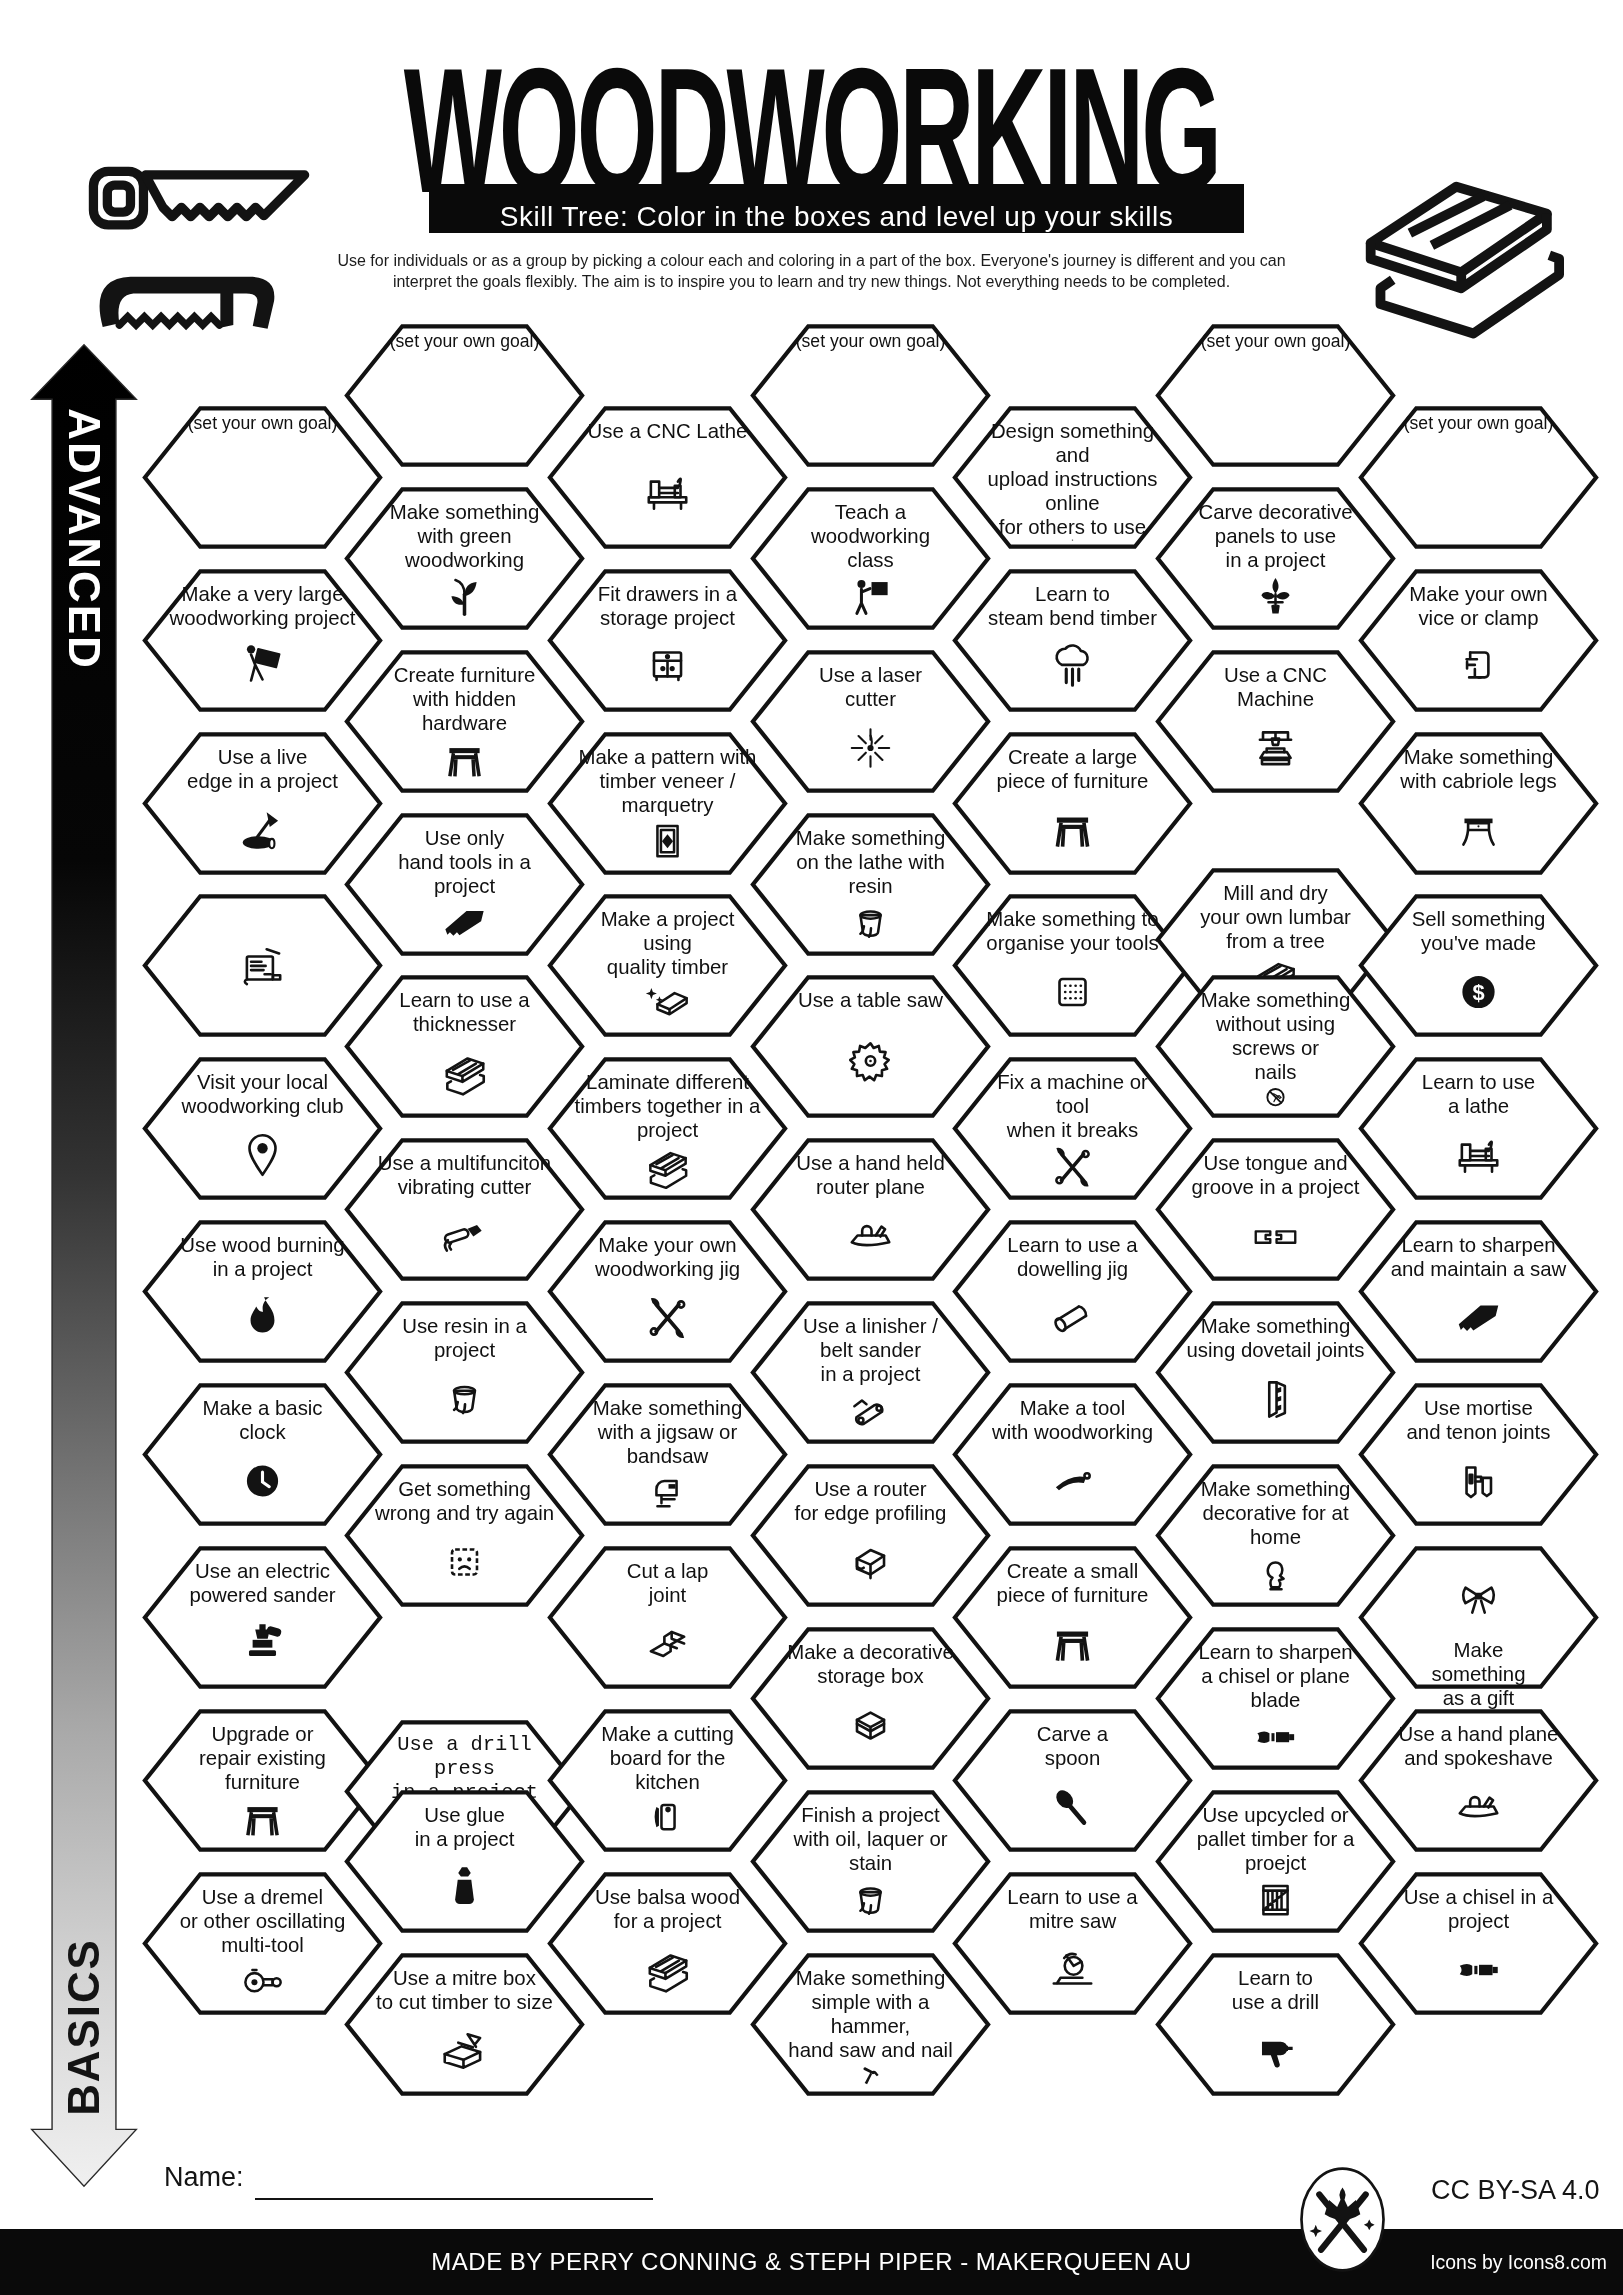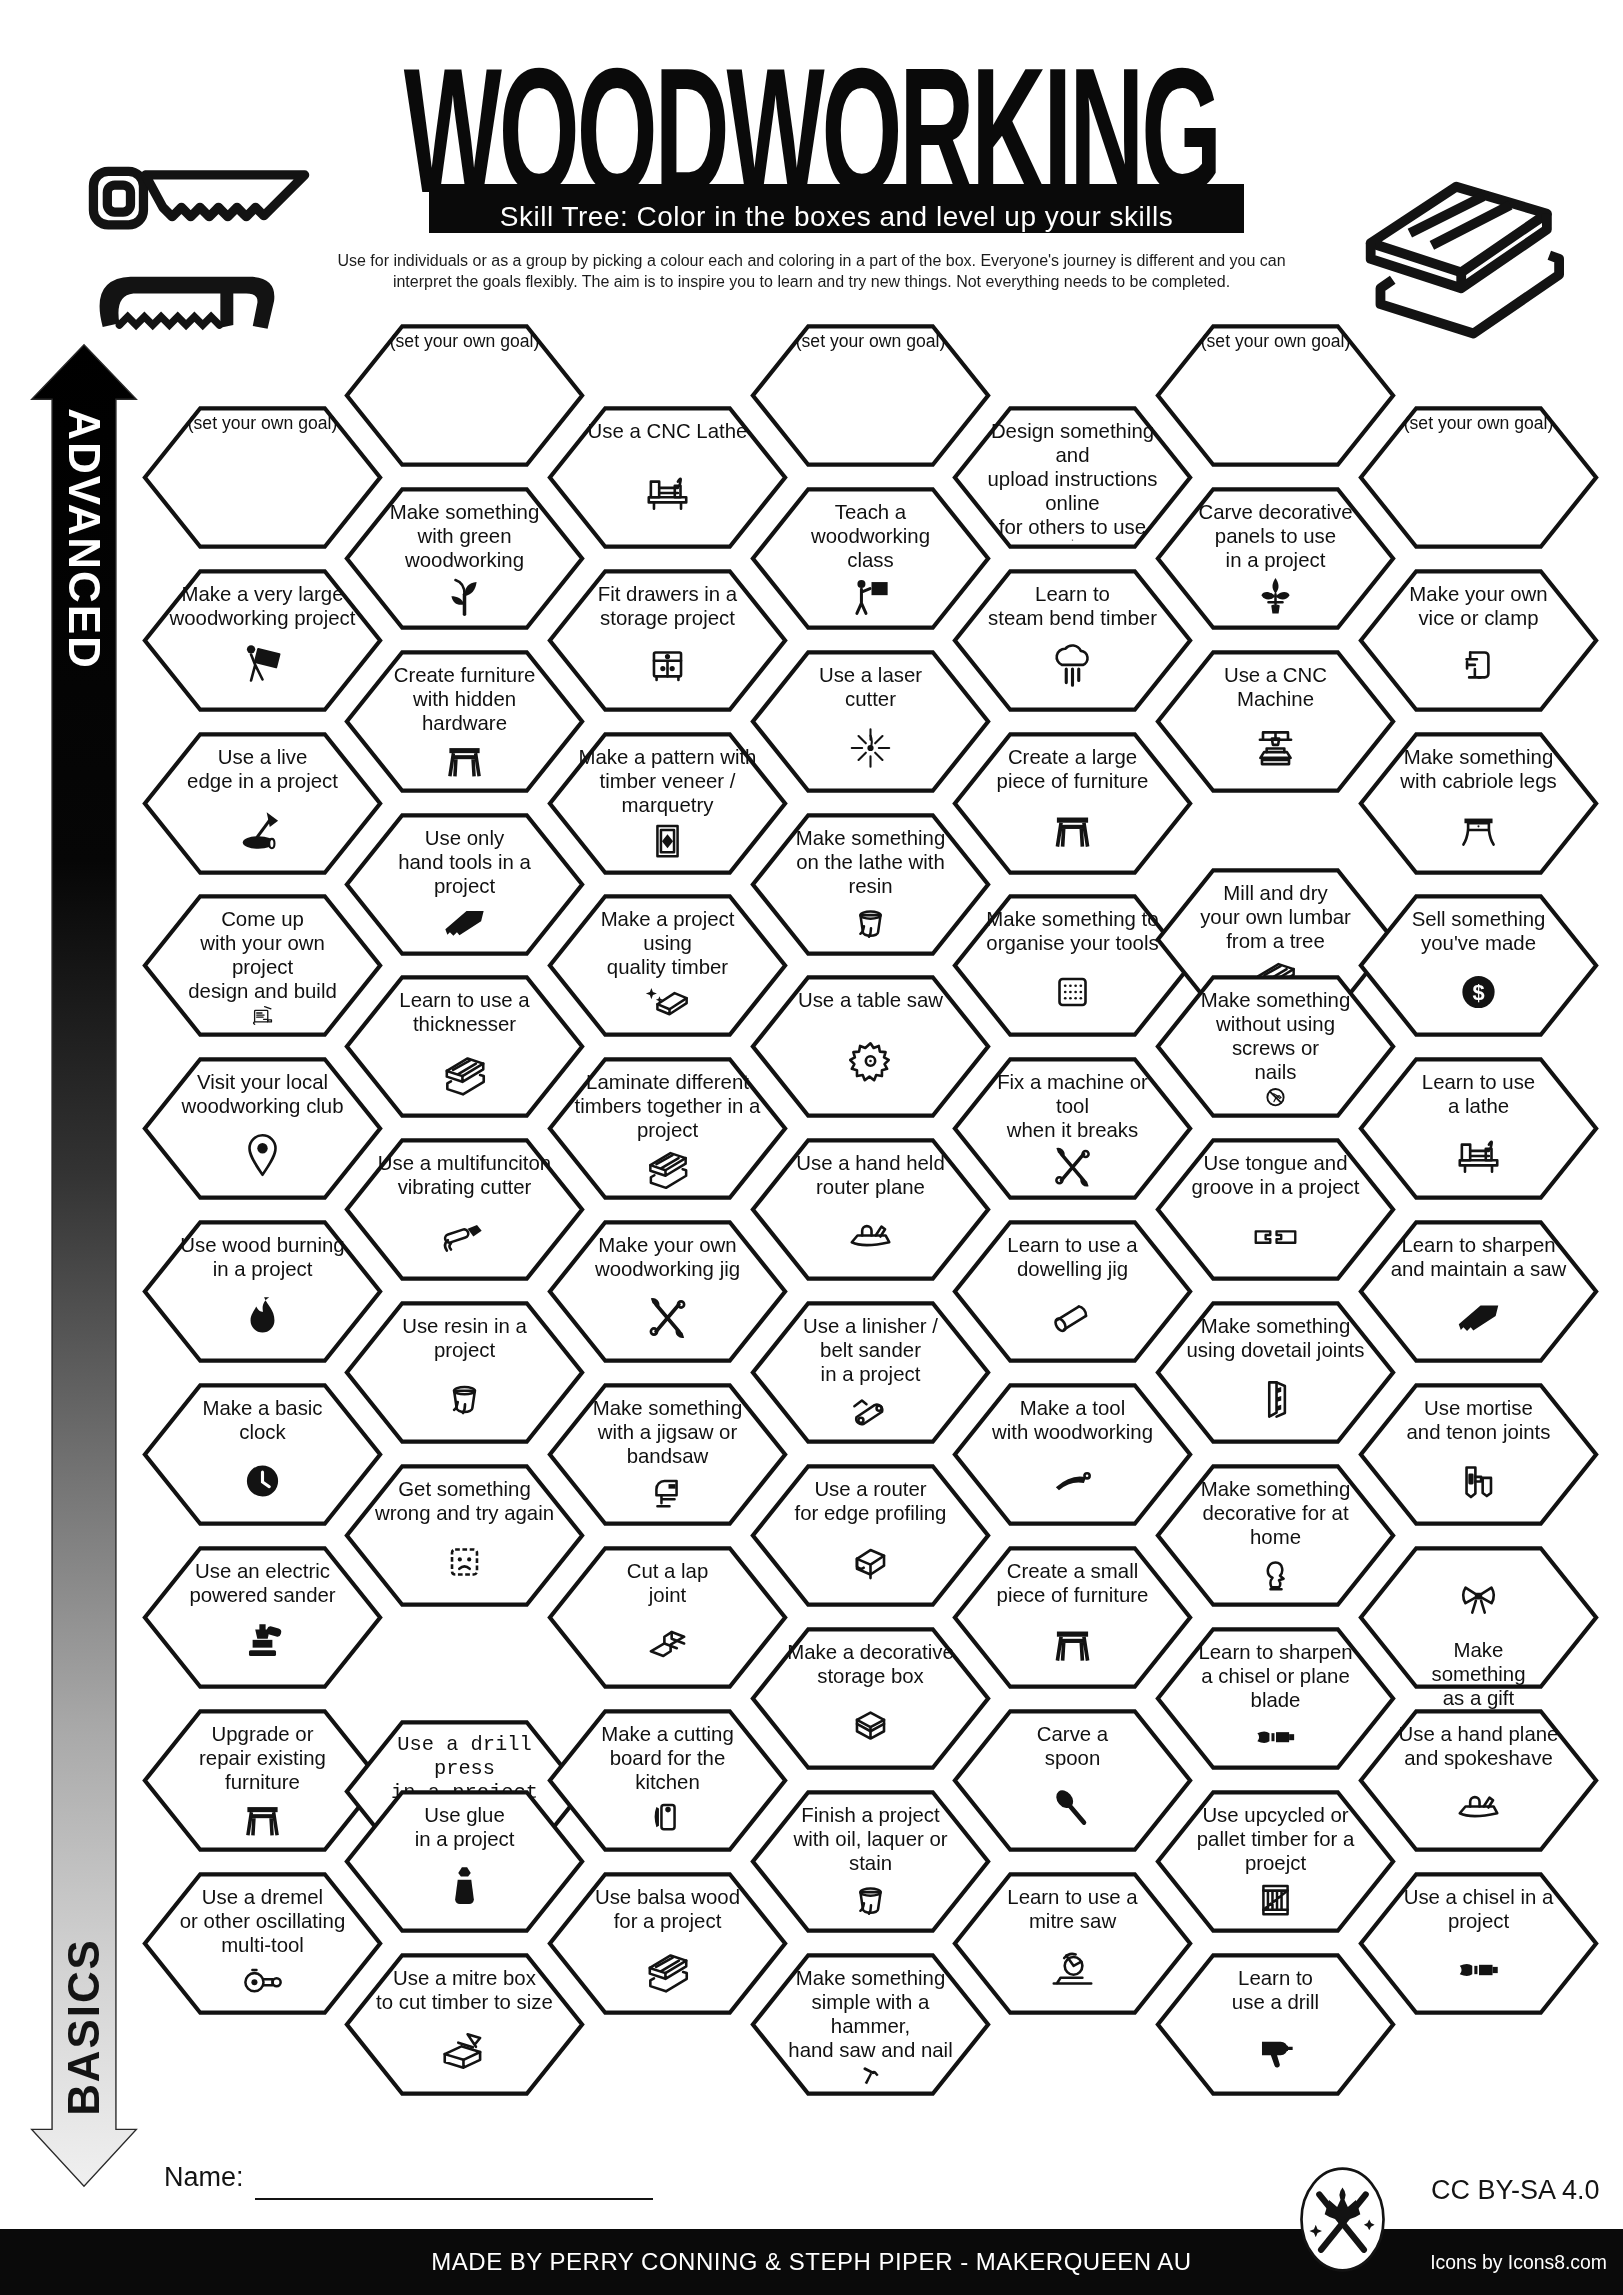--- a/index.html
+++ b/index.html
@@ -152,23 +152,20 @@
               <path d="M58 16 L80 32 L64 44 Z" fill="#131313"></path>
             </svg>
           </div>
         </div>
       </div>
       <div class="hex" style="left: 142px; top: 894px;">
         <svg class="hex-shape" viewBox="0 0 520 310">
         <polygon points="125,5 395,5 515,155 395,305 125,305 5,155" fill="#fff" stroke="#121212" stroke-width="9"></polygon>
         </svg>
         <div class="hex-content">
-          <div class="hex-label">Come up
-with your own project
-design and build</div>
           <div class="hex-iconbox">
            <svg viewBox="0 0 100 100">
               <rect x="20" y="28" width="50" height="44" rx="3" fill="none" stroke="#131313" stroke-width="5" stroke-linecap="round" stroke-linejoin="round"></rect>
               <path d="M28 38 h20 M28 46 h28 M28 54 h24 M54 62 h12" fill="none" stroke="#131313" stroke-width="5" stroke-linecap="round" stroke-linejoin="round"></path>
               <path d="M20 72 q-8 4 0 9" fill="none" stroke="#131313" stroke-width="5" stroke-linecap="round" stroke-linejoin="round"></path>
               <path d="M58 14 l24 8" stroke="#131313" stroke-width="5" stroke-linecap="round"></path>
               <path d="M70 64 h14 v8 h-14 Z" fill="none" stroke="#131313" stroke-width="5" stroke-linecap="round" stroke-linejoin="round"></path>
             </svg>
           </div>
         </div>

